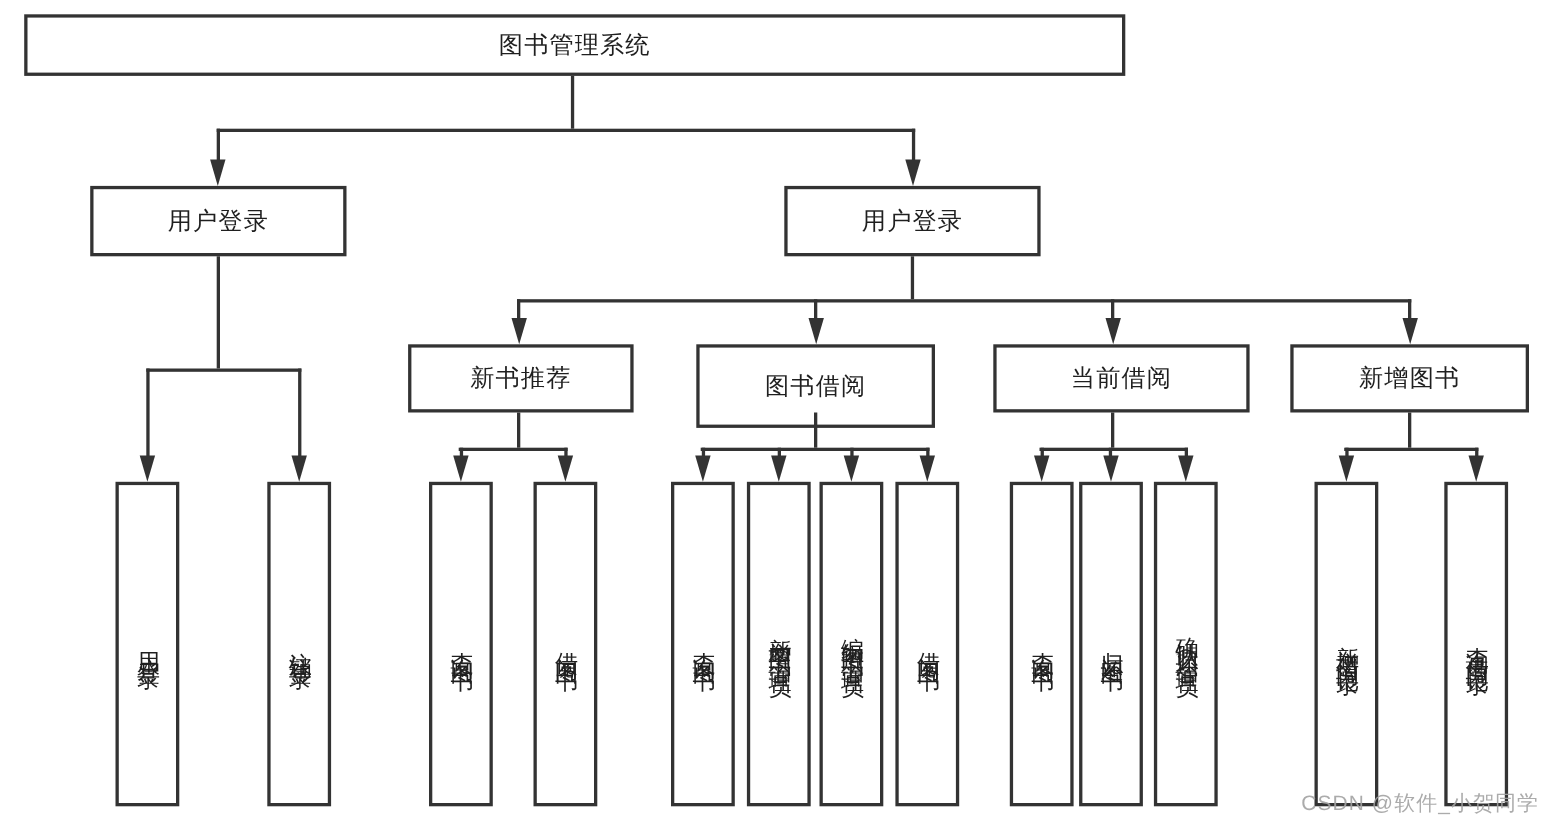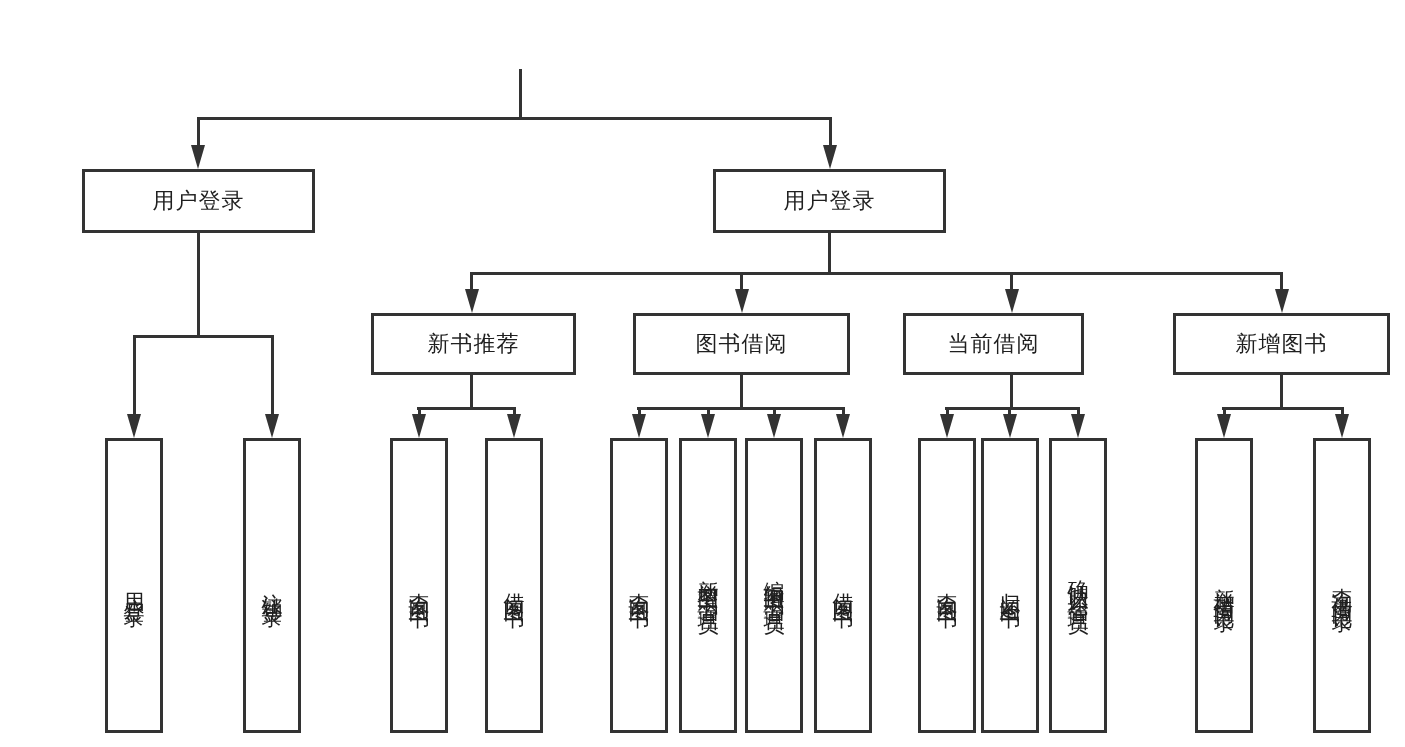--- a/index.html
+++ b/index.html
@@ -39,38 +39,41 @@
   .watermark{
     position:absolute;right:6px;bottom:4px;z-index:5;
     color:var(--wm);font-size:19px;letter-spacing:1px;opacity:.9;
   }
 </style>
 </head>
 <body>
 
 <div id="canvas">
 
+  <div class="box" style="left:22px;top:13px;width:1001px;height:56px;">
+    <span>图书管理系统</span>
+  </div>
 
   <div class="box" style="left:82px;top:169px;width:233px;height:64px;">
     <span>用户登录</span>
   </div>
 
   <div class="box" style="left:713px;top:169px;width:233px;height:64px;">
     <span>用户登录</span>
   </div>
 
   <div class="box" style="left:371px;top:313px;width:205px;height:62px;">
     <span>新书推荐</span>
   </div>
 
-  <div class="box" style="left:633px;top:313px;width:217px;height:62px;">
+  <div class="box" style="left:633px;top:313px;width:217px;height:76px;">
     <span>图书借阅</span>
   </div>
 
-  <div class="box" style="left:903px;top:313px;width:181px;height:62px;">
+  <div class="box" style="left:903px;top:313px;width:233px;height:62px;">
     <span>当前借阅</span>
   </div>
 
   <div class="box" style="left:1173px;top:313px;width:217px;height:62px;">
     <span>新增图书</span>
   </div>
 
   <div class="box leaf" style="left:105px;top:438px;width:58px;height:295px;">
     <span class="vtext">用户登录</span>
   </div>
@@ -167,14 +170,15 @@
   <div class="vline" style="left:1077px;top:407px;height:9px;"></div>
   <div class="arrow" style="left:1071px;top:414px;"></div>
 
   <div class="vline" style="left:1280px;top:375px;height:32px;"></div>
   <div class="hline" style="left:1222px;top:407px;width:122px;"></div>
   <div class="vline" style="left:1223px;top:407px;height:9px;"></div>
   <div class="arrow" style="left:1217px;top:414px;"></div>
   <div class="vline" style="left:1341px;top:407px;height:9px;"></div>
   <div class="arrow" style="left:1335px;top:414px;"></div>
 
+  <div class="watermark">CSDN @软件_小贺同学</div>
 
 </div>
 
 </body></html>

